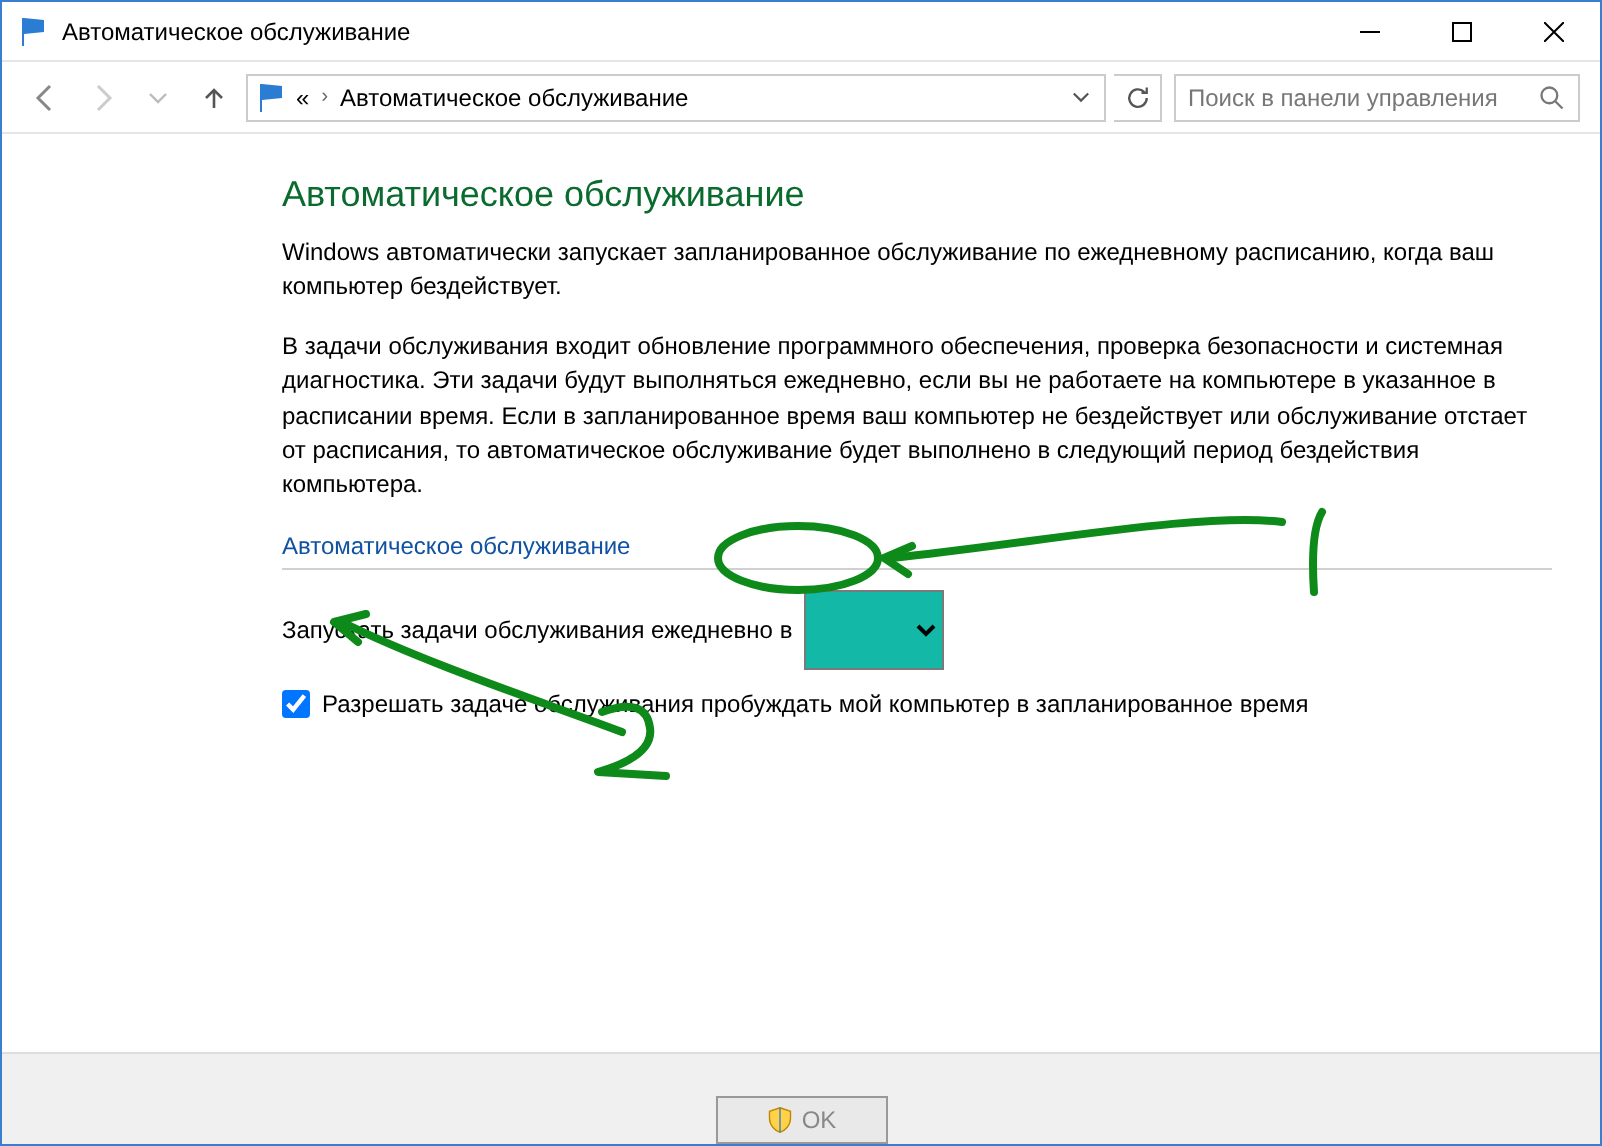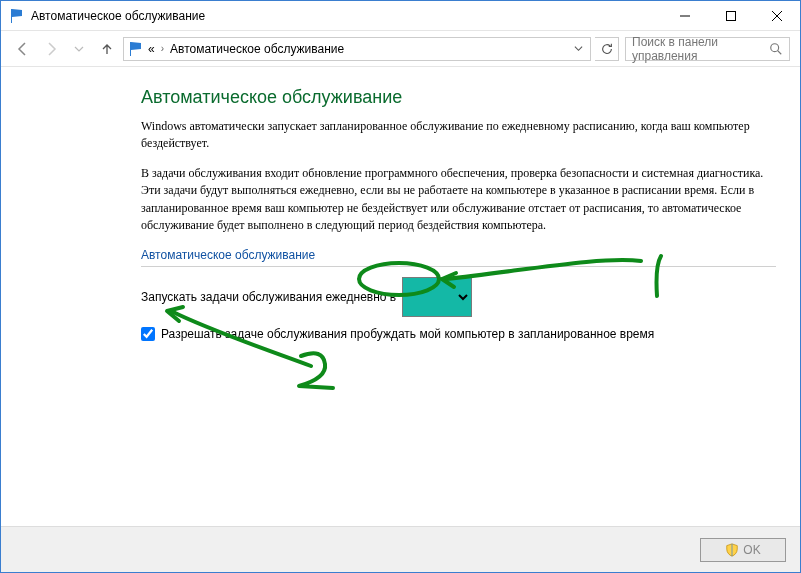--- a/index.html
+++ b/index.html
@@ -62,21 +62,21 @@
   .bc-chev { color: #666; font-size: 10px; padding: 0 2px; }
   .bc-flag { width: 16px; height: 16px; }
   .bc-seg { white-space: nowrap; }
   .bc-spacer { flex: 1; }
   .bc-dd { width: 16px; text-align: center; color: #555; }
   .bc-refresh {
     width: 24px; height: 24px; border: 1px solid #ccc; border-left: none;
     display: flex; align-items: center; justify-content: center;
   }
   .searchbox {
-    width: 165px; height: 24px; border: 1px solid #ccc;
+    width: 203px; height: 24px; border: 1px solid #ccc;
     display: flex; align-items: center; padding: 0 6px; margin-left: 2px;
     color: #777; background: #fff;
   }
   .searchbox .ph { flex: 1; font-size: 12px; }
   .searchbox .sicon { width: 14px; height: 14px; }
   
   .content {
     position: absolute;
     top: 68px; left: 0; right: 0; bottom: 46px;
     padding: 18px 24px 0 140px;
@@ -86,21 +86,20 @@
     color: #0a6b2e;
     font-size: 18px;
     font-weight: 400;
     margin-bottom: 10px;
   }
   .para {
     font-size: 12px;
     line-height: 1.45;
     margin-bottom: 12px;
     max-width: 640px;
-    font-family: Liberation Serif, serif;
   }
   .subhead {
     color: #1152a2;
     font-size: 12px;
     border-bottom: 1px solid #d0d0d0;
     padding-bottom: 4px;
     margin: 14px 0 10px 0;
     max-width: 640px;
   }
   .row {
@@ -111,21 +110,21 @@
     height: 22px; font-size: 12px; padding: 19px 4px;
     border: 1px solid #7a7a7a; background: #14b8a6;
     width: 70px;
   }
   input[type=checkbox] { width: 14px; height: 14px; margin: 0; }
   
   .footer {
     position: absolute; left: 0; right: 0; bottom: 0; height: 46px;
     background: #f0f0f0; border-top: 1px solid #ddd;
     display: flex; align-items: center; justify-content: flex-end;
-    padding: 0 14px; gap: 8px;
+    padding: 0 14px; gap: 8px; flex-direction: column;
   }
   .btn {
     min-width: 86px; height: 24px; border: 1px solid #999;
     background: #e9e9e9; display: flex; align-items: center; justify-content: center;
     font-size: 12px; gap: 4px; padding: 0 10px;
   }
   .btn.disabled { color: #888; background: #e9e9e9; }
   .btn.primary { border-color: #0a64ad; background: #fff; }
   .shield { width: 14px; height: 14px; }
   

